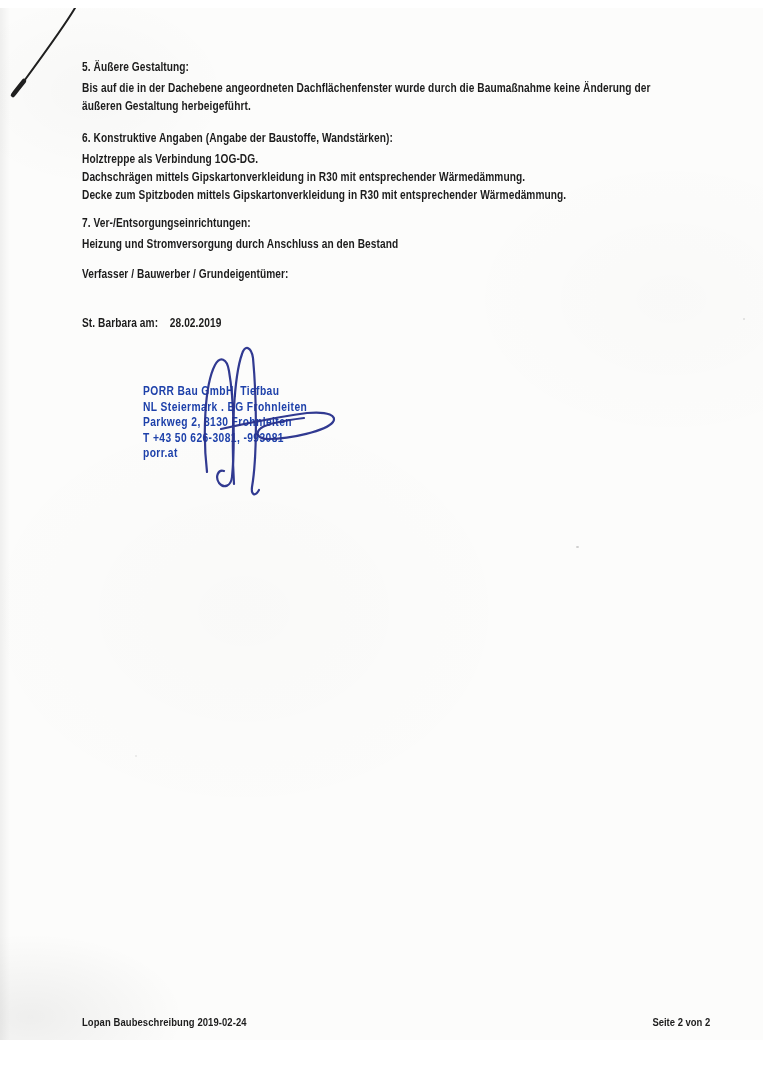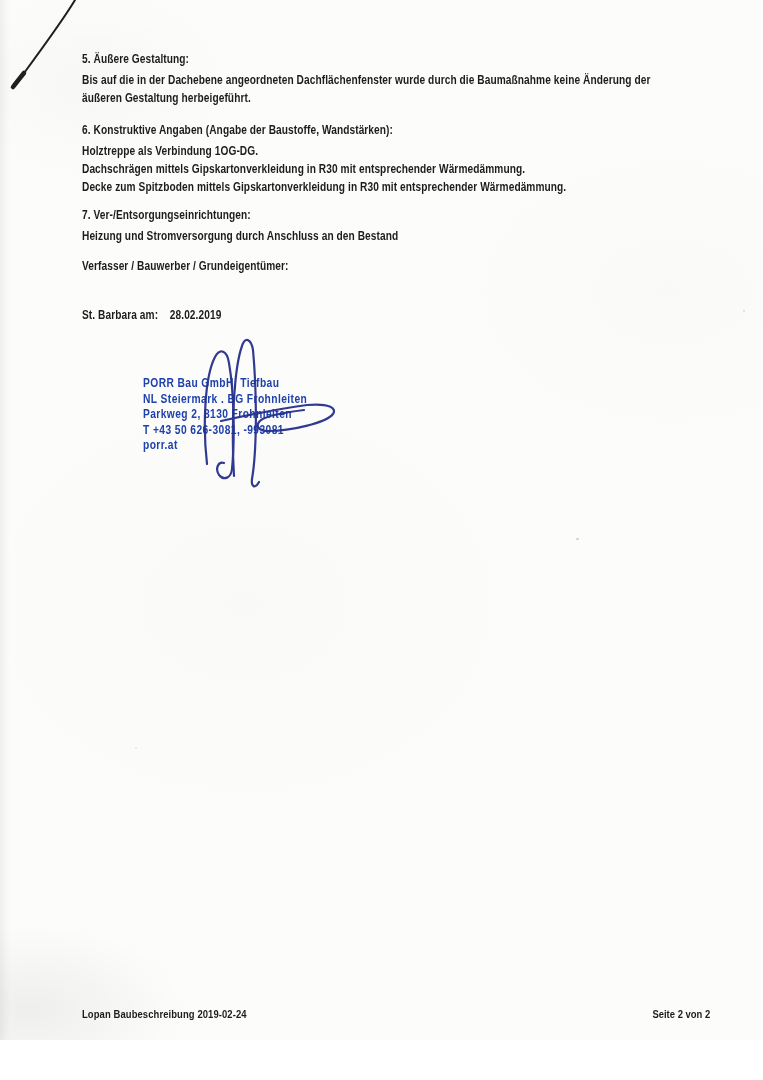--- a/index.html
+++ b/index.html
@@ -4,21 +4,21 @@
 <style>
   html,body{margin:0;padding:0;}
   body{
     width:763px;height:1080px;position:relative;overflow:hidden;
     background:#ffffff;
     font-family:"Liberation Sans",sans-serif;
     -webkit-font-smoothing:antialiased;
   }
   
   .scan{
-    position:absolute;left:0;top:0;width:763px;height:1040px;
+    position:absolute;left:0;top:8px;width:763px;height:1040px;
     background:
       radial-gradient(220px 120px at 4% 97%, rgba(0,0,0,0.055), transparent 70%),
       radial-gradient(320px 220px at 88% 28%, rgba(0,0,0,0.012), transparent 70%),
       radial-gradient(420px 320px at 32% 58%, rgba(0,0,0,0.012), transparent 70%),
       radial-gradient(200px 140px at 12% 8%, rgba(0,0,0,0.02), transparent 70%),
       linear-gradient(90deg, rgba(0,0,0,0.05), rgba(0,0,0,0) 10px),
       #fcfcfb;
   }
   .camscanner-strip{
     position:absolute;left:0;top:1040px;width:763px;height:40px;background:#ffffff;

